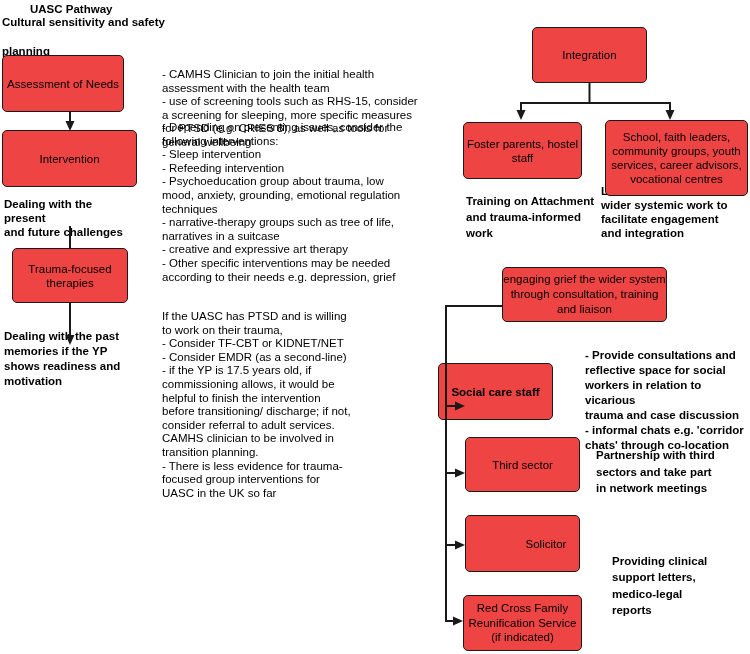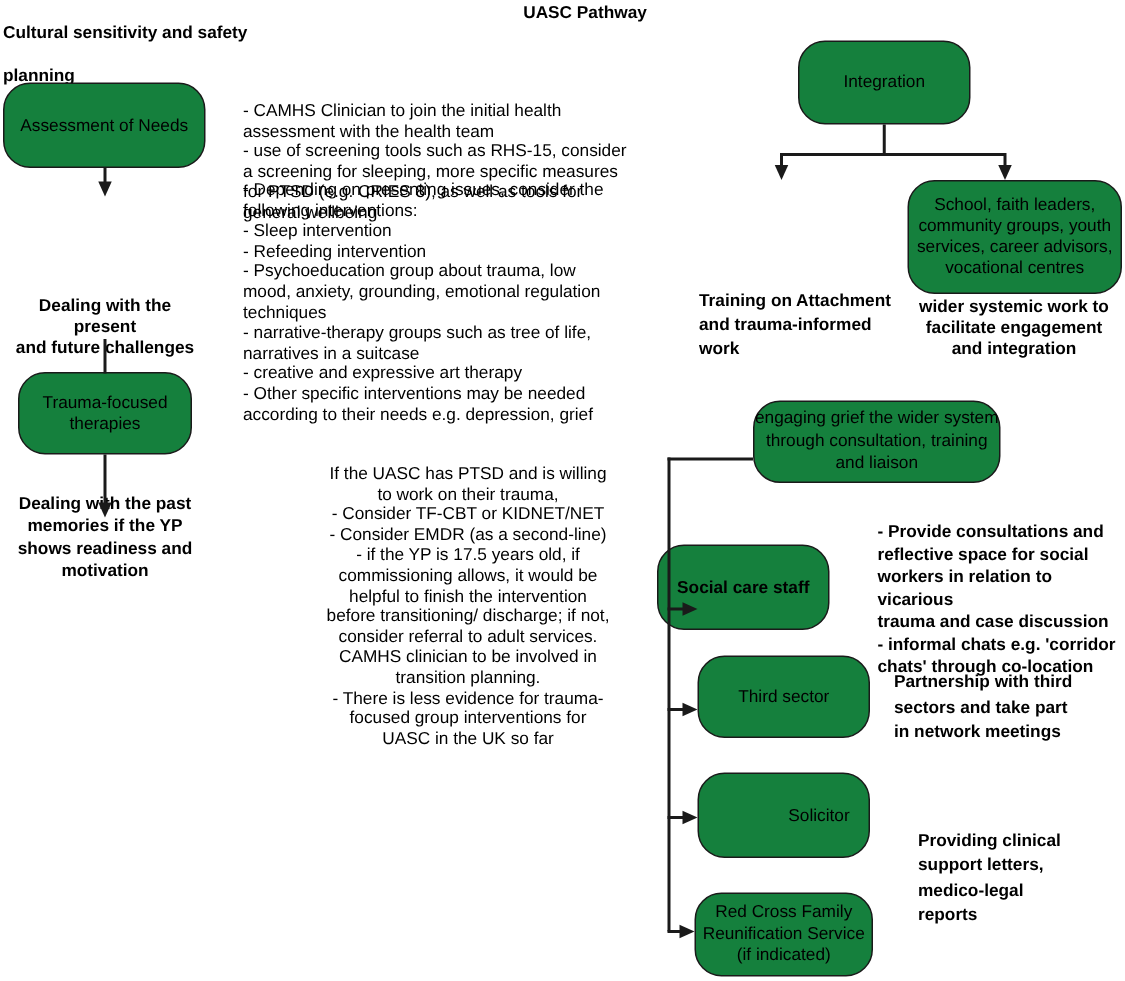--- a/index.html
+++ b/index.html
@@ -9,61 +9,62 @@
     height: 654px;
     background: #ffffff;
     font-family: "Liberation Sans", "DejaVu Sans", sans-serif;
     color: #000;
     overflow: hidden;
   }
   .node {
     position: absolute;
     box-sizing: border-box;
     border: 1.6px solid #1a1a1a;
-    border-radius: 18px;
-    background: #15803d;
+    border-radius: 5px;
+    background: #ef4444;
     display: flex;
     align-items: center;
     justify-content: center;
     text-align: center;
     font-size: 11.5px;
     line-height: 14px;
     white-space: pre-line;
     z-index: 2;
   }
   .txt {
     position: absolute;
     font-size: 11.5px;
     line-height: 13.6px;
     white-space: pre-line;
     z-index: 1;
   }
   .b { font-weight: bold; }
-  .ctr { text-align: center; }
+  .ctr { text-align: left; }
   svg.overlay {
     position: absolute;
     left: 0; top: 0;
     z-index: 3;
     pointer-events: none;
   }
   svg.overlay line { stroke: #1a1a1a; stroke-width: 2; }
   svg.overlay polygon { fill: #1a1a1a; }
 </style>
 </head>
 <body>
 
 <div class="canvas">
 
   <div class="txt b ctr" style="left:30px; top:3px; width:720px;">UASC Pathway</div>
 
   <div class="txt b" style="left:2px; top:8px; line-height:29px;">Cultural sensitivity and safety
 planning</div>
 
-  <div class="node" style="left:2px; top:55px; width:135px; height:57px;">Assessment of Needs</div>
-
+  <div class="node" style="left:2px; top:55px; width:122px; height:57px;">Assessment of Needs</div>
+
+  <div class="node" style="left:2px; top:130px; width:135px; height:57px;">Intervention</div>
 
   <div class="txt b ctr" style="left:4px; top:197px; width:132px; line-height:14.2px;">Dealing with the present
 and future challenges</div>
 
   <div class="node" style="left:12px; top:248px; width:116px; height:55px;">Trauma-focused
 therapies</div>
 
   <div class="txt b ctr" style="left:4px; top:329px; width:132px; line-height:15px;">Dealing with the past
 memories if the YP
 shows readiness and
@@ -82,37 +83,39 @@
 - Refeeding intervention
 - Psychoeducation group about trauma, low
 mood, anxiety, grounding, emotional regulation
 techniques
 - narrative-therapy groups such as tree of life,
 narratives in a suitcase
 - creative and expressive art therapy
 - Other specific interventions may be needed
 according to their needs e.g. depression, grief</div>
 
-  <div class="txt" style="left:162px; top:310px; width:300px;text-align:center;">If the UASC has PTSD and is willing
+  <div class="txt" style="left:162px; top:310px; width:300px;">If the UASC has PTSD and is willing
 to work on their trauma,
 - Consider TF-CBT or KIDNET/NET
 - Consider EMDR (as a second-line)
 - if the YP is 17.5 years old, if
 commissioning allows, it would be
 helpful to finish the intervention
 before transitioning/ discharge; if not,
 consider referral to adult services.
 CAMHS clinician to be involved in
 transition planning.
 - There is less evidence for trauma-
 focused group interventions for
 UASC in the UK so far</div>
 
   <div class="node" style="left:532px; top:27px; width:115px; height:56px;">Integration</div>
 
+  <div class="node" style="left:463px; top:122px; width:119px; height:57px;">Foster parents, hostel
+staff</div>
 
   <div class="node" style="left:605px; top:120px; width:143px; height:76px;">School, faith leaders,
 community groups, youth
 services, career advisors,
 vocational centres</div>
 
   <div class="txt b" style="left:466px; top:193px; line-height:16px;">Training on Attachment
 and trauma-informed
 work</div>
 

